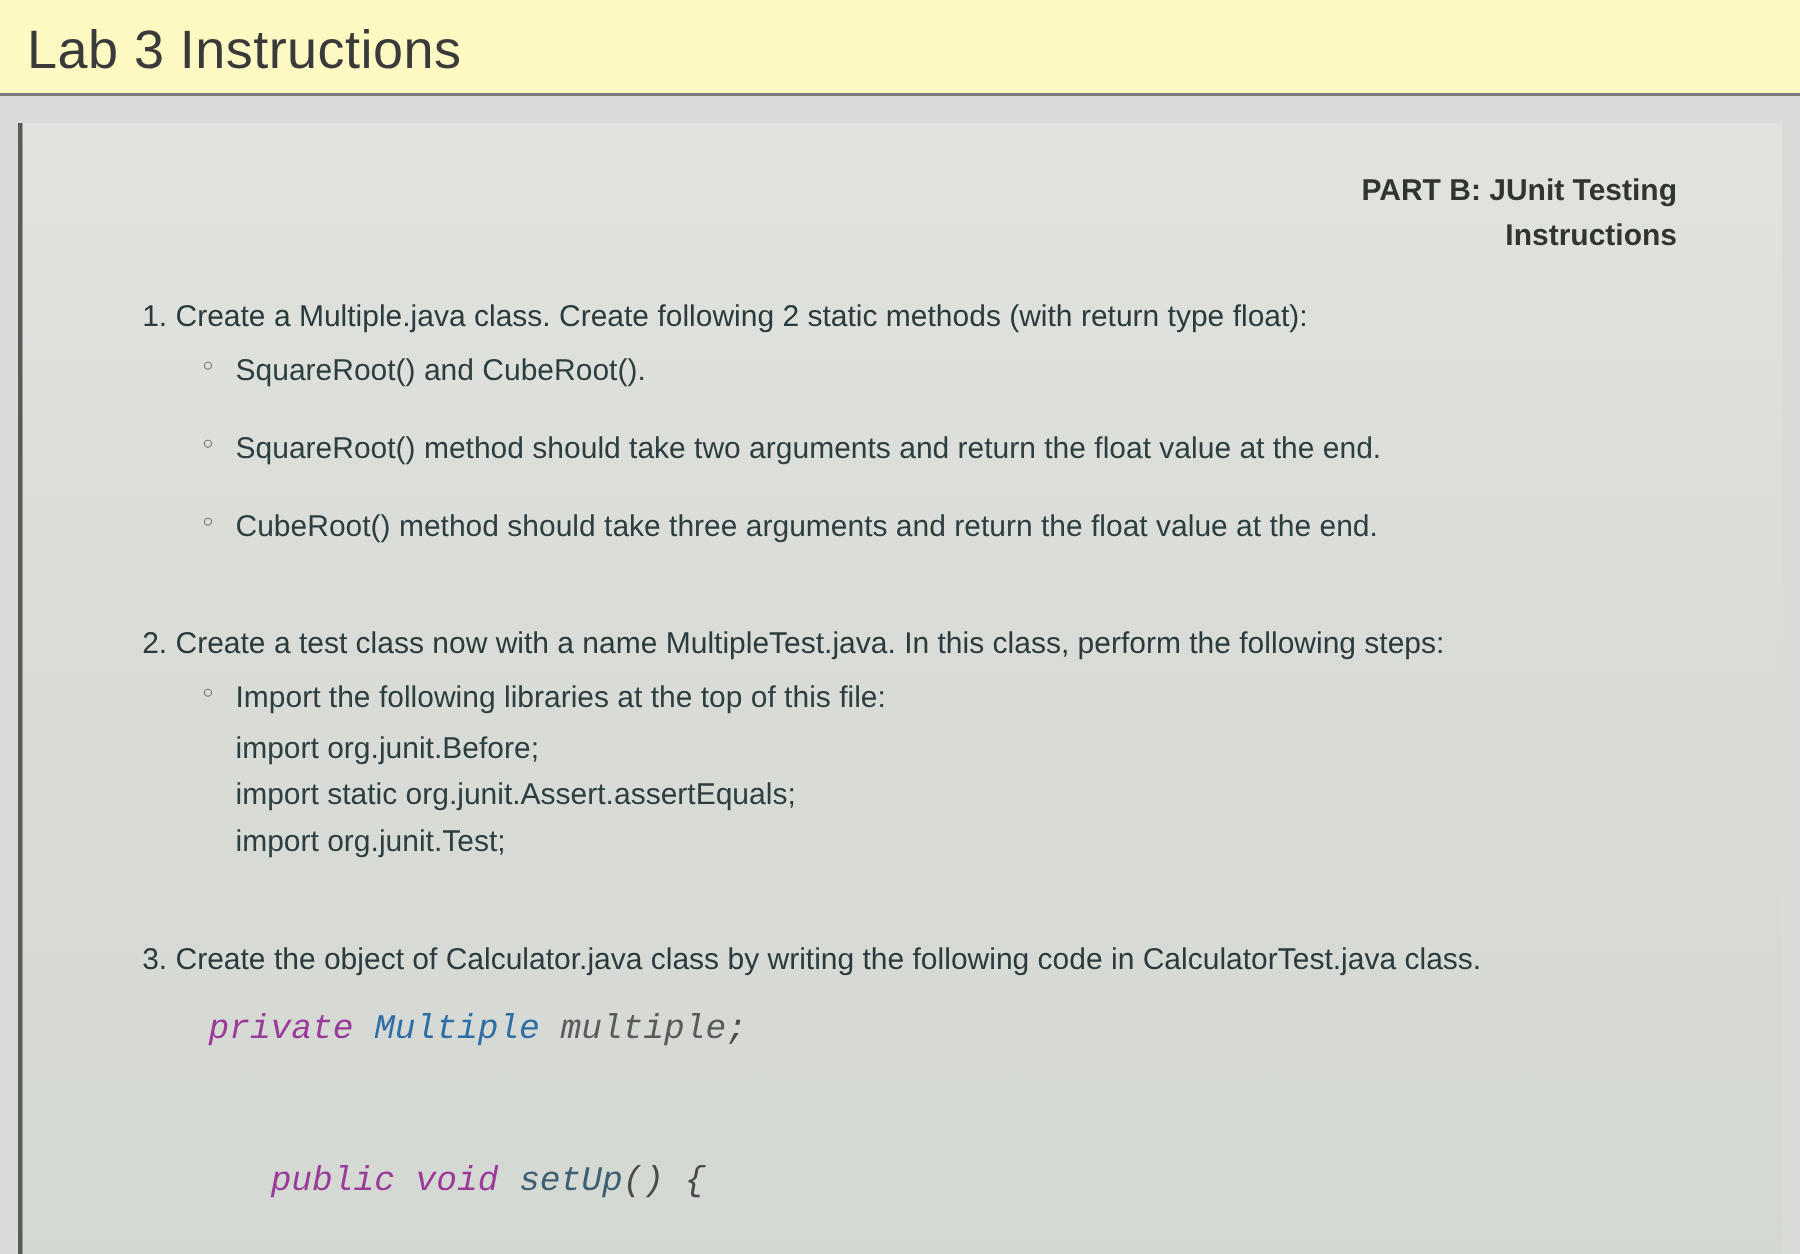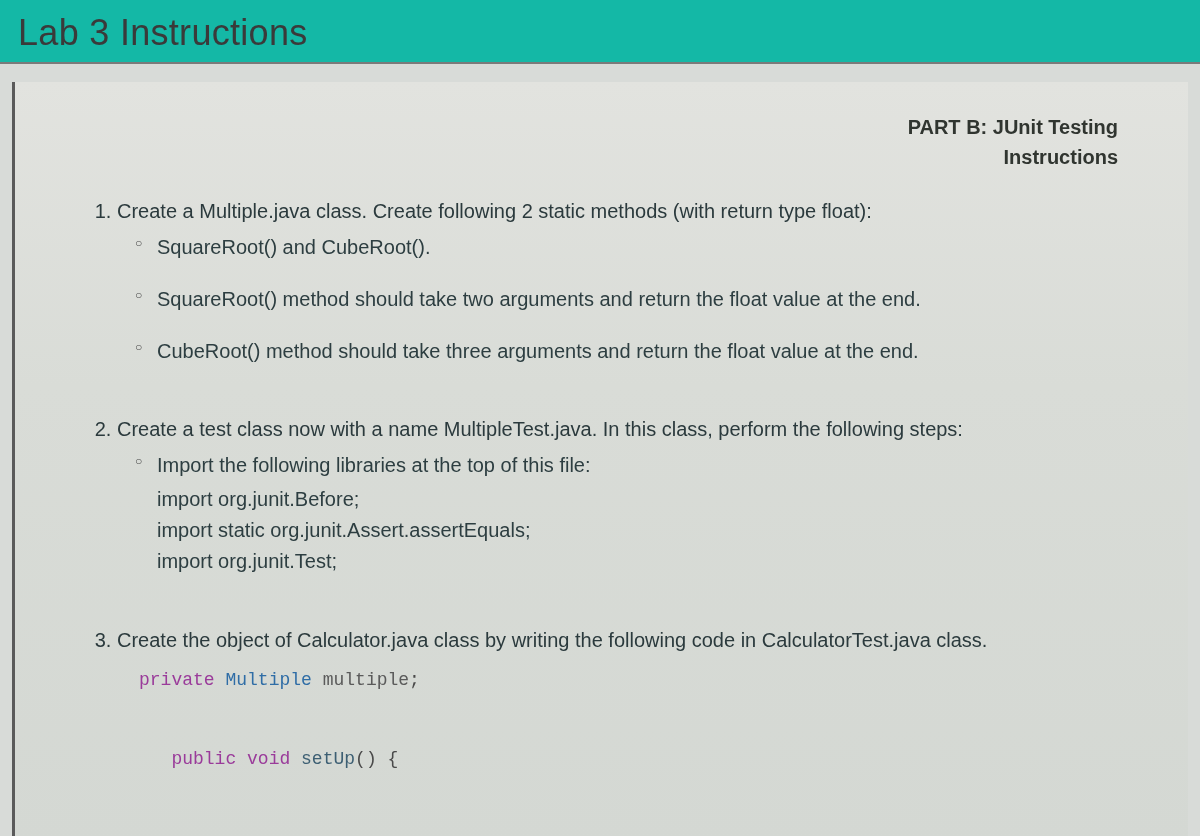--- a/index.html
+++ b/index.html
@@ -10,21 +10,21 @@
     height: 836px;
     overflow: hidden;
   }
   .page-title {
     font-size: 36px;
     font-weight: 400;
     color: #3a3a3a;
     padding: 12px 18px 8px 18px;
     border-bottom: 2px solid #7a7a7a;
     letter-spacing: 0.3px;
-    background: #14b8a6;
+    background: #fef9c3;
   }
   .content-wrap {
     margin: 18px 12px 0 12px;
     border-left: 3px solid #5a5a5a;
     padding: 18px 0 0 0;
     background: linear-gradient(180deg, #e2e3df 0%, #d9dcd7 40%, #d4d8d3 100%);
     min-height: 760px;
   }
   .content {
     padding: 12px 70px 12px 80px;
@@ -71,23 +71,24 @@
     font-size: 20px;
     line-height: 1.55;
     color: #2d3e41;
   }
   .code-block {
     margin-top: 6px;
     margin-left: 22px;
   }
   .code-line {
     font-family: "Courier New", Courier, monospace;
-    font-size: 18px;
+    font-size: 23px;
     line-height: 2.2;
     white-space: pre;
+    font-style: italic;
   }
   .kw-private { color: #9a3b9a; }
   .kw-type    { color: #2f6da6; }
   .kw-var     { color: #5a5a5a; }
   .kw-ann     { color: #6b7f52; }
   .kw-public  { color: #9a3b9a; }
   .kw-void    { color: #9a3b9a; }
   .kw-method  { color: #3d5f73; }
   .kw-punc    { color: #4a4a4a; }
 </style>

